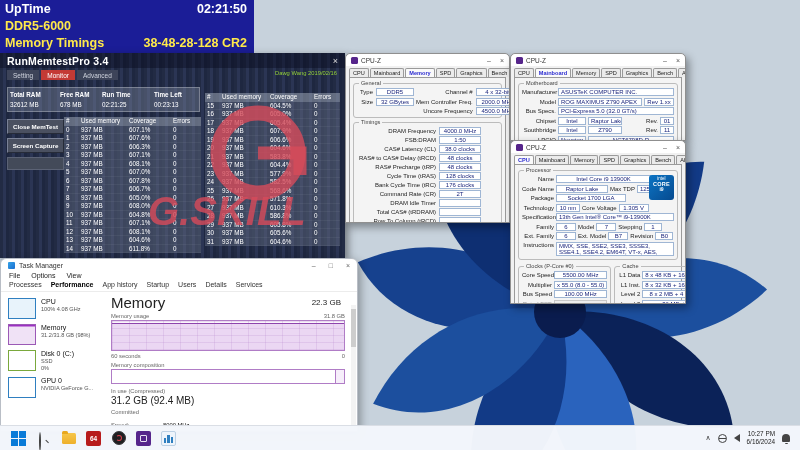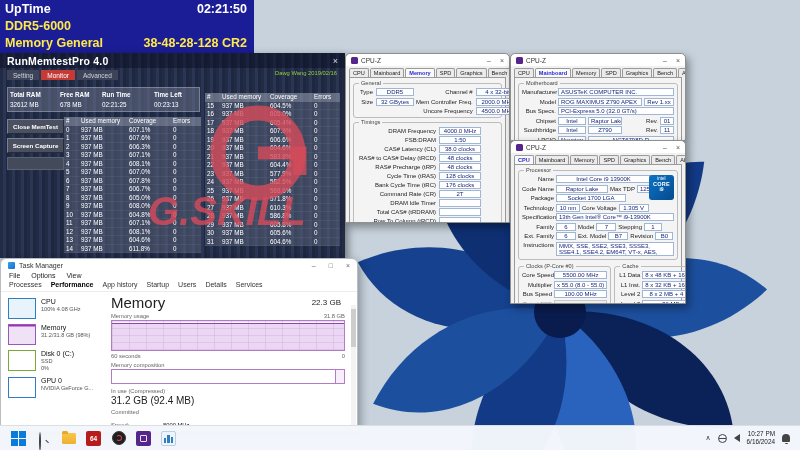--- a/index.html
+++ b/index.html
@@ -164,28 +164,28 @@
   <div class="osd">
 
   <div class="osd-row">
       <span>UpTime</span>
       <span>02:21:50</span>
     </div>
       <div class="osd-row">
       <span>DDR5-6000</span>
     </div>
       <div class="osd-row">
-      <span>Memory General</span>
+      <span>Memory Timings</span>
       <span>38-48-28-128 CR2</span>
     </div>
     </div>
 
   <div class="memtest">
     <div class="mt-titlebar">
-      <span class="mt-title">RunMemtestPro 4.0</span>
+      <span class="mt-title">RunMemtestPro 3.4</span>
       <span class="mt-close">×</span>
     </div>
     <div class="mt-tabs">
       <span class="mt-tab">Setting</span>
       <span class="mt-tab active">Monitor</span>
       <span class="mt-tab">Advanced</span>
     </div>
     <span class="mt-credit">Dawg Wang 2019/02/16</span>
 
     <div class="mt-info">

